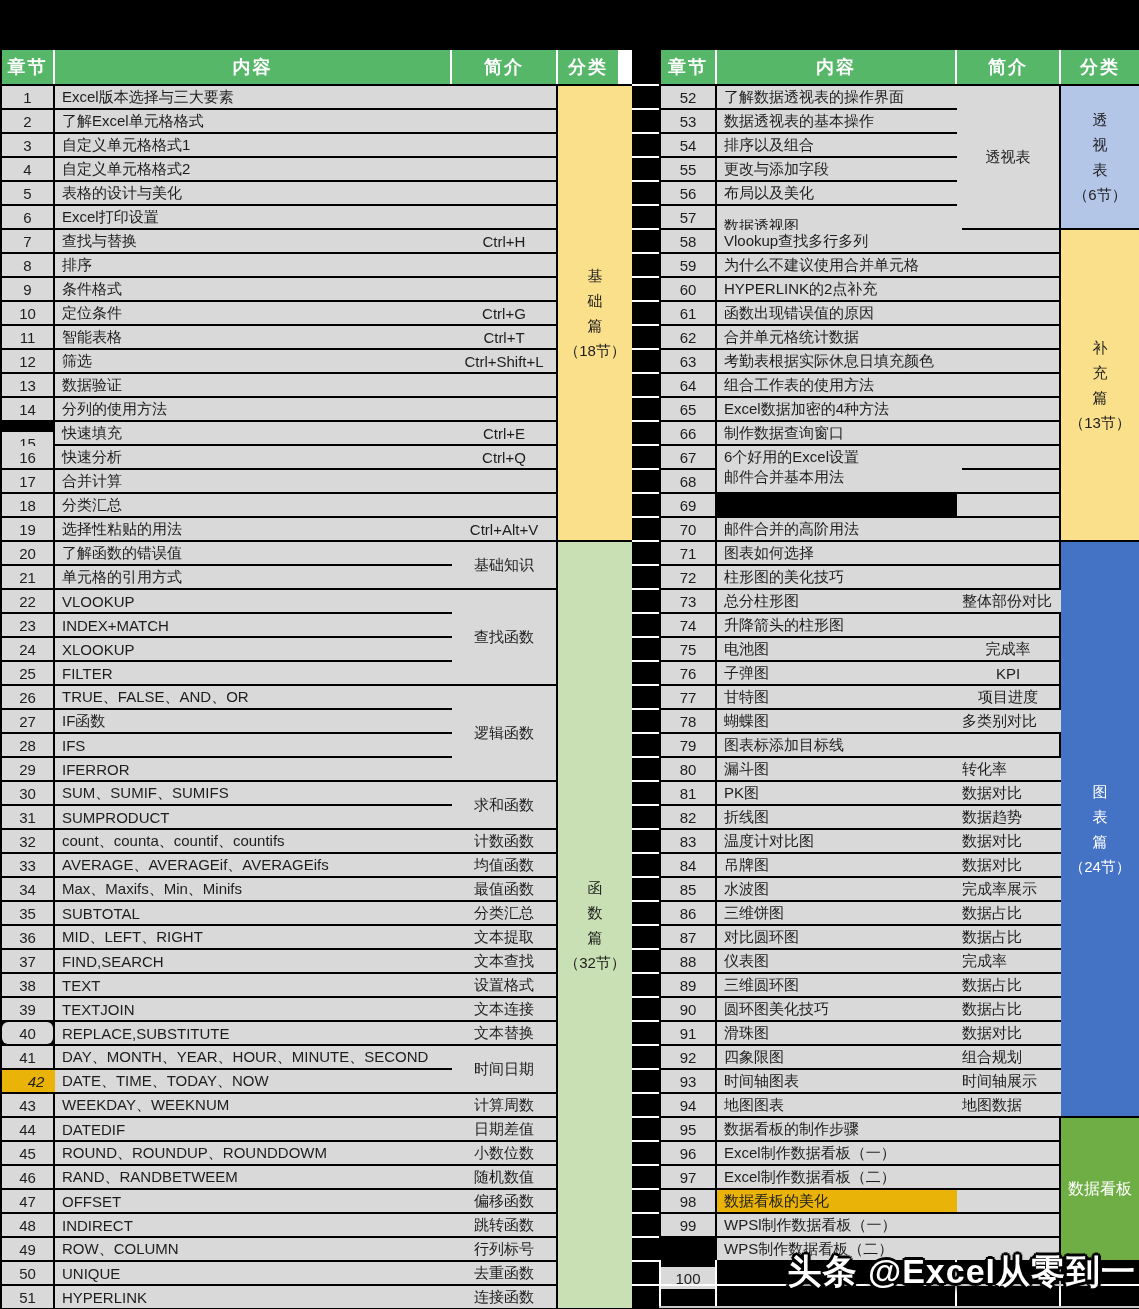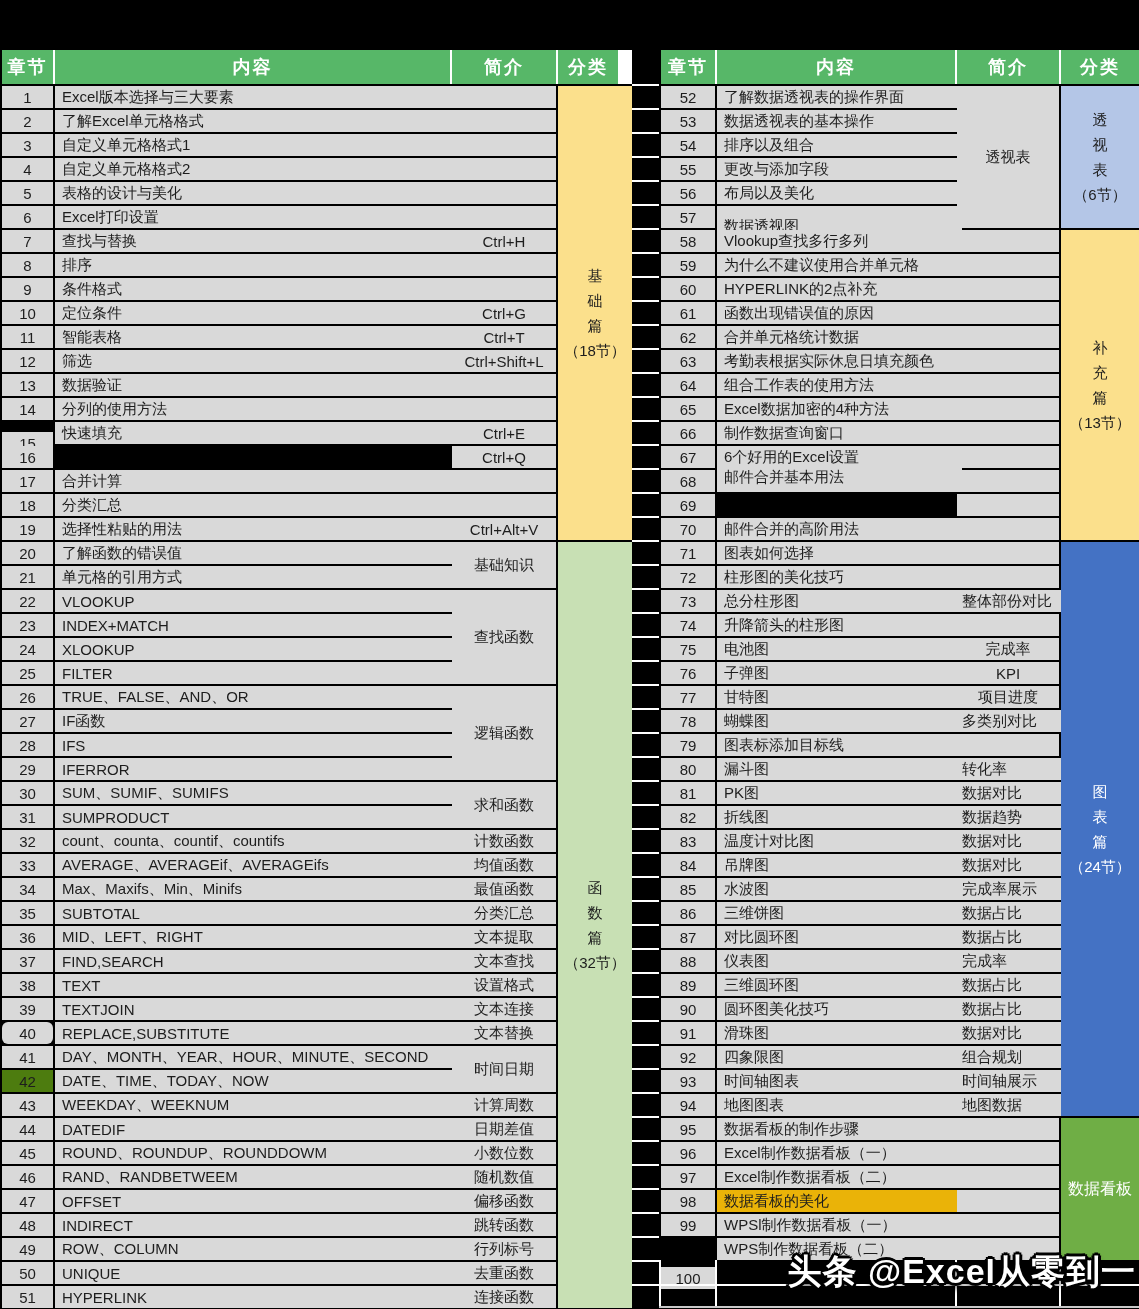--- a/index.html
+++ b/index.html
@@ -86,20 +86,21 @@
       <div class="cell cc" style="left: 2px; top: 374px; width: 51px; height: 22px; background: rgb(217, 217, 217);">13</div>
       <div class="cell cl" style="left: 55px; top: 374px; width: 395px; height: 22px; background: rgb(217, 217, 217);">数据验证</div>
       <div class="cell cc" style="left: 452px; top: 374px; width: 104px; height: 22px; background: rgb(217, 217, 217);"></div>
       <div class="cell cc" style="left: 2px; top: 398px; width: 51px; height: 22px; background: rgb(217, 217, 217);">14</div>
       <div class="cell cl" style="left: 55px; top: 398px; width: 395px; height: 22px; background: rgb(217, 217, 217);">分列的使用方法</div>
       <div class="cell cc" style="left: 452px; top: 398px; width: 104px; height: 22px; background: rgb(217, 217, 217);"></div>
       <div class="cell cc" style="left: 2px; top: 432px; width: 51px; height: 22px; background: rgb(217, 217, 217);">15</div>
       <div class="cell cl" style="left: 55px; top: 422px; width: 395px; height: 22px; background: rgb(217, 217, 217);">快速填充</div>
       <div class="cell cc" style="left: 452px; top: 422px; width: 104px; height: 22px; background: rgb(217, 217, 217);">Ctrl+E</div>
       <div class="cell cc" style="left: 2px; top: 446px; width: 51px; height: 22px; background: rgb(217, 217, 217);">16</div>
+      <div class="cell cl" style="left: 55px; top: 446px; width: 395px; height: 22px; background: rgb(217, 217, 217);">快速分析</div>
       <div class="cell cc" style="left: 452px; top: 446px; width: 104px; height: 22px; background: rgb(217, 217, 217);">Ctrl+Q</div>
       <div class="cell cc" style="left: 2px; top: 470px; width: 51px; height: 22px; background: rgb(217, 217, 217);">17</div>
       <div class="cell cl" style="left: 55px; top: 470px; width: 395px; height: 22px; background: rgb(217, 217, 217);">合并计算</div>
       <div class="cell cc" style="left: 452px; top: 470px; width: 104px; height: 22px; background: rgb(217, 217, 217);"></div>
       <div class="cell cc" style="left: 2px; top: 494px; width: 51px; height: 22px; background: rgb(217, 217, 217);">18</div>
       <div class="cell cl" style="left: 55px; top: 494px; width: 395px; height: 22px; background: rgb(217, 217, 217);">分类汇总</div>
       <div class="cell cc" style="left: 452px; top: 494px; width: 104px; height: 22px; background: rgb(217, 217, 217);"></div>
       <div class="cell cc" style="left: 2px; top: 518px; width: 51px; height: 22px; background: rgb(217, 217, 217);">19</div>
       <div class="cell cl" style="left: 55px; top: 518px; width: 395px; height: 22px; background: rgb(217, 217, 217);">选择性粘贴的用法</div>
       <div class="cell cc" style="left: 452px; top: 518px; width: 104px; height: 22px; background: rgb(217, 217, 217);">Ctrl+Alt+V</div>
@@ -149,21 +150,21 @@
       <div class="cell cl" style="left: 55px; top: 974px; width: 395px; height: 22px; background: rgb(217, 217, 217);">TEXT</div>
       <div class="cell cc" style="left: 452px; top: 974px; width: 104px; height: 22px; background: rgb(217, 217, 217);">设置格式</div>
       <div class="cell cc" style="left: 2px; top: 998px; width: 51px; height: 22px; background: rgb(217, 217, 217);">39</div>
       <div class="cell cl" style="left: 55px; top: 998px; width: 395px; height: 22px; background: rgb(217, 217, 217);">TEXTJOIN</div>
       <div class="cell cc" style="left: 452px; top: 998px; width: 104px; height: 22px; background: rgb(217, 217, 217);">文本连接</div>
       <div class="cell cc" style="left: 2px; top: 1022px; width: 51px; height: 22px; background: rgb(217, 217, 217); border-radius: 6px;">40</div>
       <div class="cell cl" style="left: 55px; top: 1022px; width: 395px; height: 22px; background: rgb(217, 217, 217);">REPLACE,SUBSTITUTE</div>
       <div class="cell cc" style="left: 452px; top: 1022px; width: 104px; height: 22px; background: rgb(217, 217, 217);">文本替换</div>
       <div class="cell cc" style="left: 2px; top: 1046px; width: 51px; height: 22px; background: rgb(217, 217, 217);">41</div>
       <div class="cell cl" style="left: 55px; top: 1046px; width: 395px; height: 22px; background: rgb(217, 217, 217);">DAY、MONTH、YEAR、HOUR、MINUTE、SECOND</div>
-      <div class="cell cc" style="left: 2px; top: 1070px; width: 51px; height: 22px; background: #4d7c0f;">42</div>
+      <div class="cell cc" style="left: 2px; top: 1070px; width: 68px; height: 22px; background: #eab308; font-style: italic;">42</div>
       <div class="cell cl" style="left: 55px; top: 1070px; width: 395px; height: 22px; background: rgb(217, 217, 217);">DATE、TIME、TODAY、NOW</div>
       <div class="cell cc" style="left: 2px; top: 1094px; width: 51px; height: 22px; background: rgb(217, 217, 217);">43</div>
       <div class="cell cl" style="left: 55px; top: 1094px; width: 395px; height: 22px; background: rgb(217, 217, 217);">WEEKDAY、WEEKNUM</div>
       <div class="cell cc" style="left: 452px; top: 1094px; width: 104px; height: 22px; background: rgb(217, 217, 217);">计算周数</div>
       <div class="cell cc" style="left: 2px; top: 1118px; width: 51px; height: 22px; background: rgb(217, 217, 217);">44</div>
       <div class="cell cl" style="left: 55px; top: 1118px; width: 395px; height: 22px; background: rgb(217, 217, 217);">DATEDIF</div>
       <div class="cell cc" style="left: 452px; top: 1118px; width: 104px; height: 22px; background: rgb(217, 217, 217);">日期差值</div>
       <div class="cell cc" style="left: 2px; top: 1142px; width: 51px; height: 22px; background: rgb(217, 217, 217);">45</div>
       <div class="cell cl" style="left: 55px; top: 1142px; width: 395px; height: 22px; background: rgb(217, 217, 217);">ROUND、ROUNDUP、ROUNDDOWM</div>
       <div class="cell cc" style="left: 452px; top: 1142px; width: 104px; height: 22px; background: rgb(217, 217, 217);">小数位数</div>

